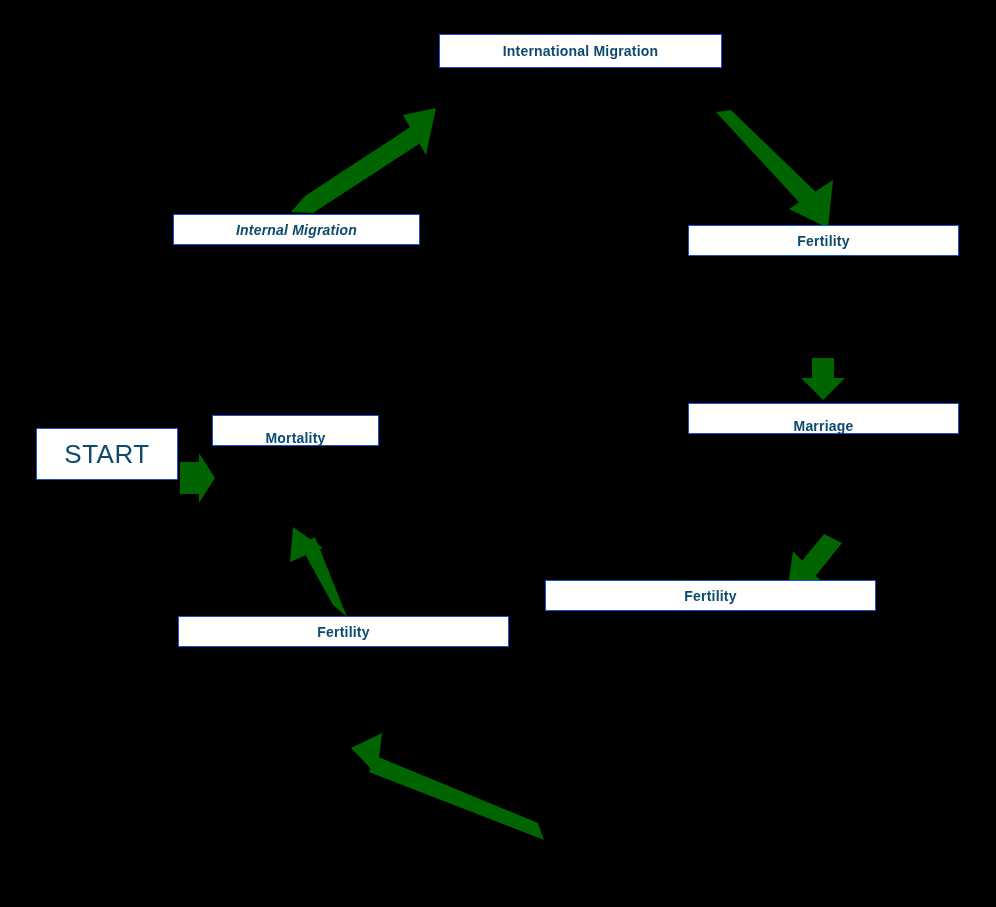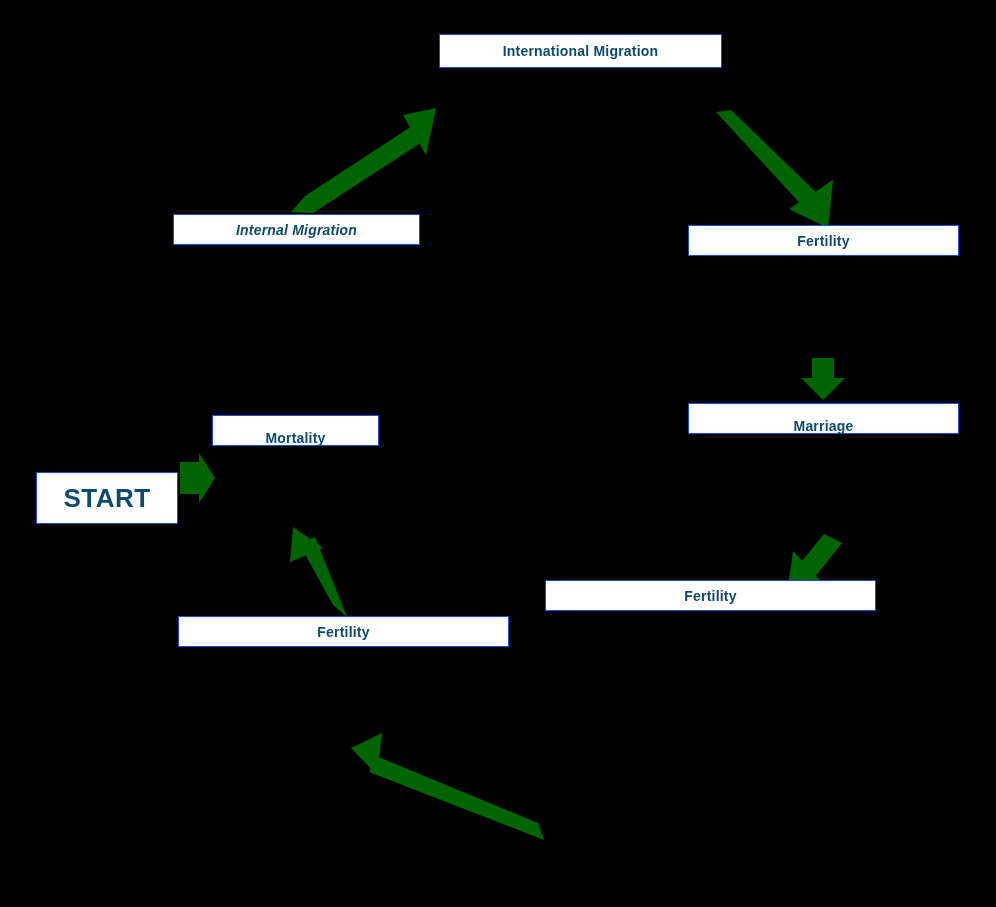--- a/index.html
+++ b/index.html
@@ -101,21 +101,21 @@
   </div>
 
   <div class="node-box" style="left:212px; top:415px; width:167px; height:31px;align-items:flex-end;">
     <span class="node-label">Mortality</span>
   </div>
 
   <div class="node-box" style="left:688px; top:403px; width:271px; height:31px;align-items:flex-end;">
     <span class="node-label">Marriage</span>
   </div>
 
-  <div class="node-box start-box" style="left:36px; top:472px; width:142px; height:52px;font-weight:bold;">
+  <div class="node-box start-box" style="left:36px; top:428px; width:142px; height:52px;">
     <span class="node-label">START</span>
   </div>
 
   <div class="node-box" style="left:545px; top:580px; width:331px; height:31px;">
     <span class="node-label">Fertility</span>
   </div>
 
   <div class="node-box" style="left:178px; top:616px; width:331px; height:31px;">
     <span class="node-label">Fertility</span>
   </div>

